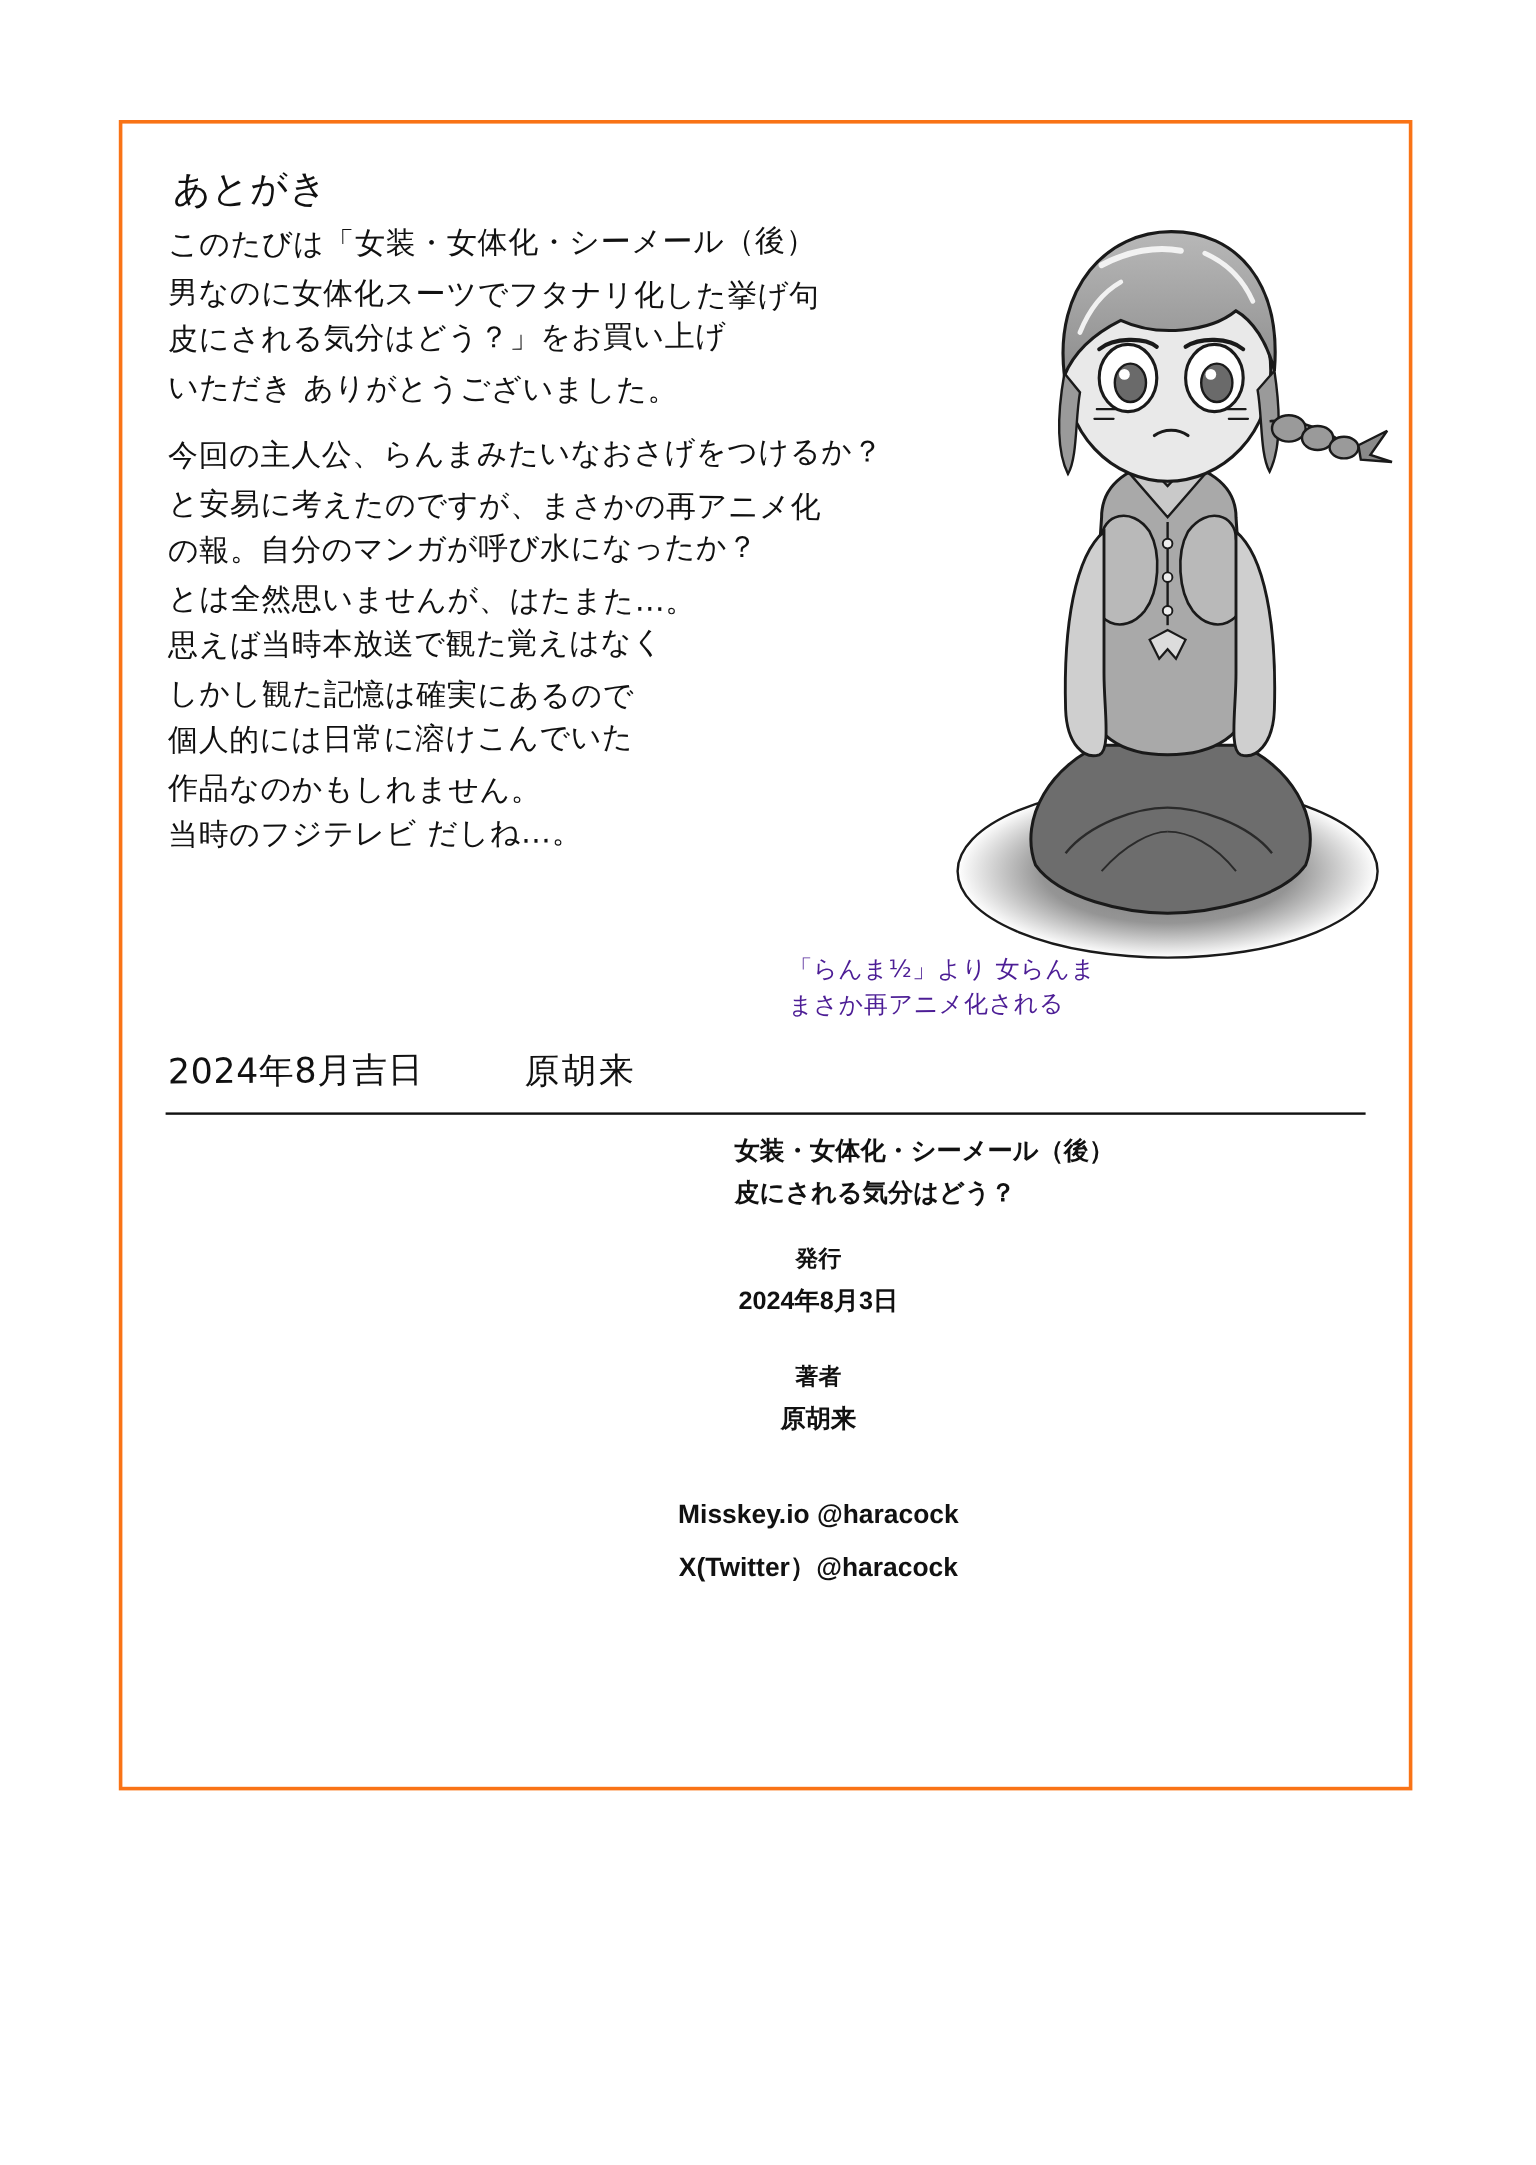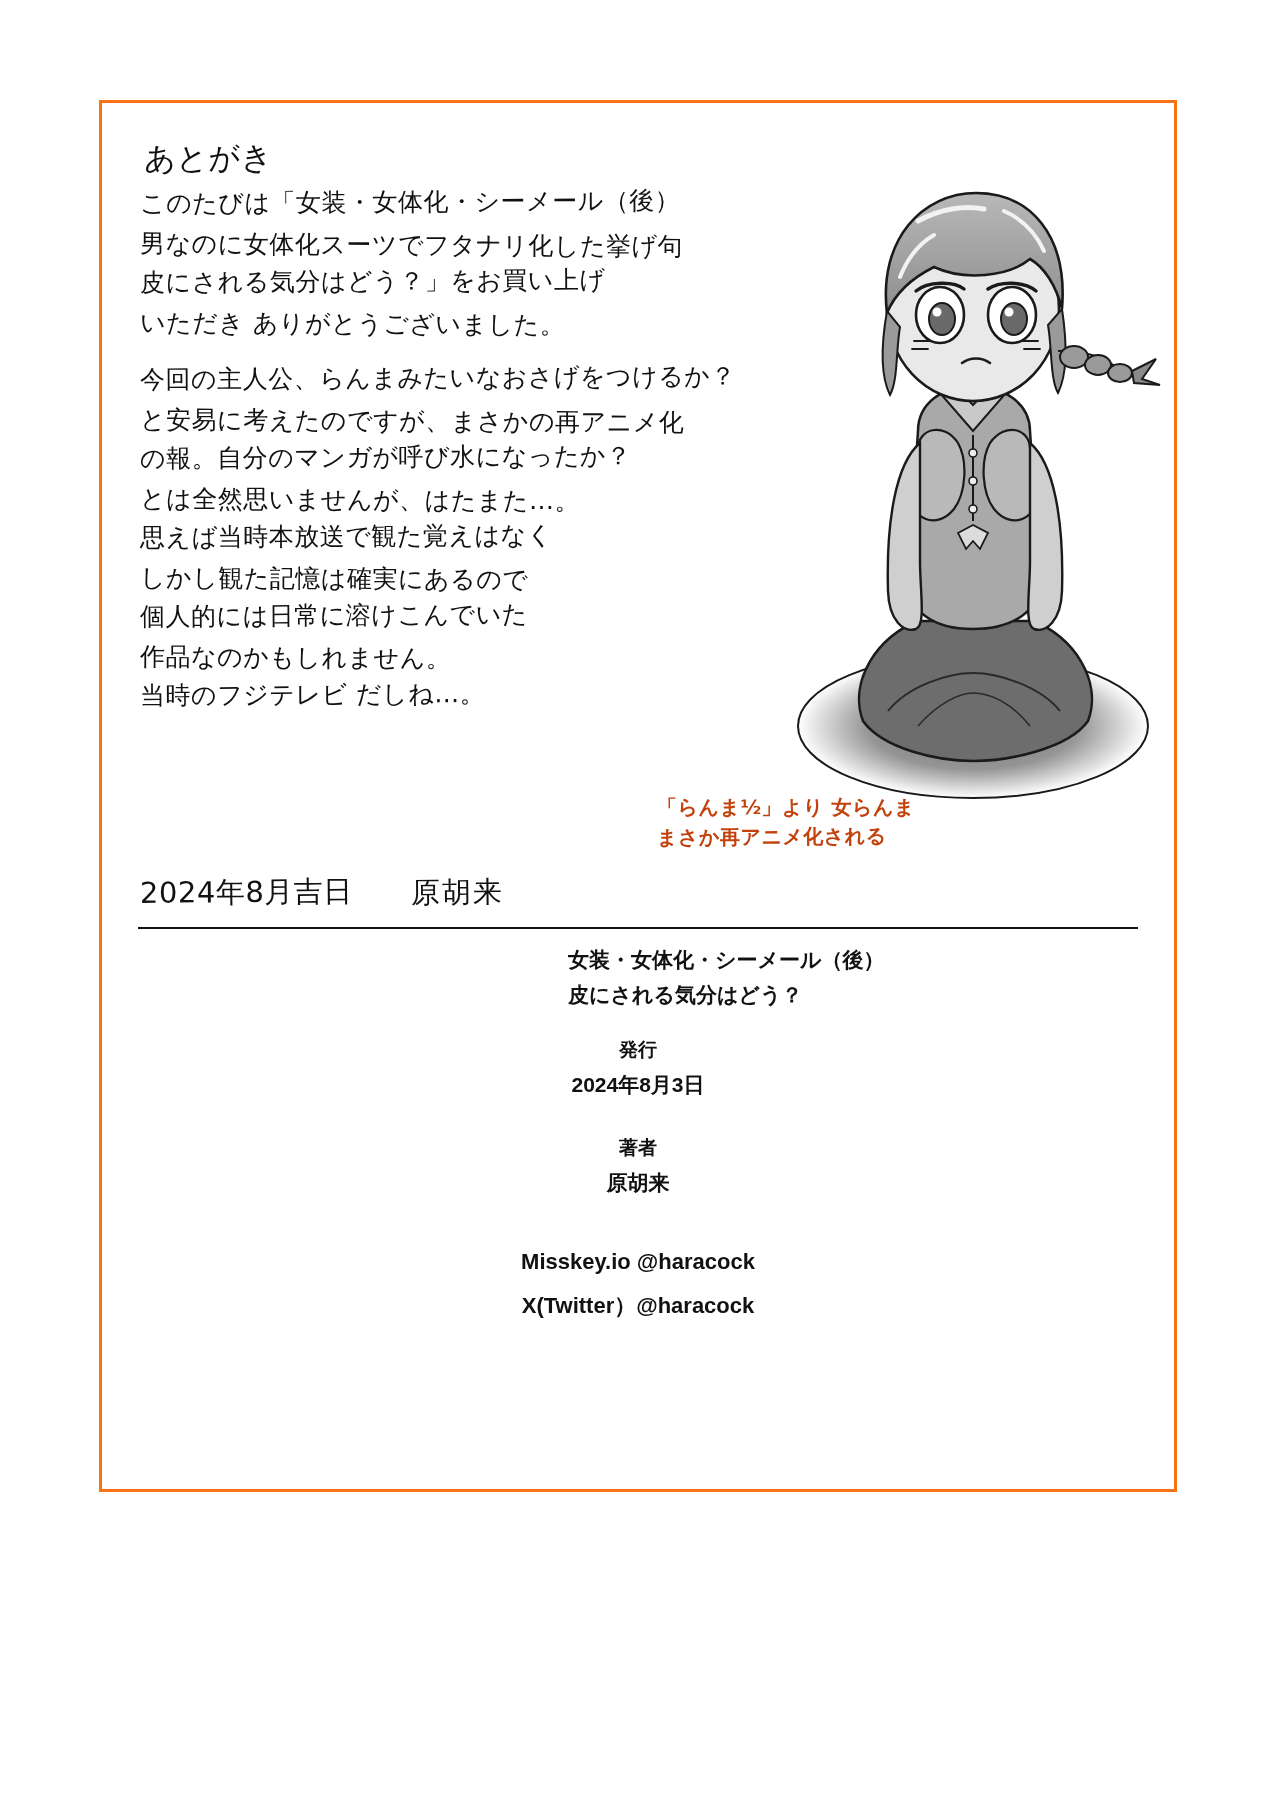--- a/index.html
+++ b/index.html
@@ -80,34 +80,33 @@
   .illus svg { display: block; }
 
   .illus-caption {
     position: absolute;
     left: 555px;
     top: 690px;
     width: 380px;
     font-family: "DejaVu Sans", sans-serif;
     font-size: 20px;
     line-height: 1.45;
-    color: #c2410c;
-    font-weight: bold;
+    color: #4c1d95;
   }
   .illus-caption div:nth-child(2) { transform: rotate(-0.4deg); }
 
   
   .sig-row {
     position: absolute;
     left: 38px;
     top: 770px;
     width: 520px;
     display: flex;
     align-items: flex-end;
-    gap: 58px;
+    gap: 84px;
     font-family: "DejaVu Sans", sans-serif;
     font-size: 29px;
   }
   .sig-date { transform: rotate(-0.5deg); }
   .sig-name { transform: rotate(-0.5deg); letter-spacing: 2px; }
 
   .rule {
     position: absolute;
     left: 36px;
     top: 824px;
@@ -118,20 +117,21 @@
 
   
   .colophon {
     position: absolute;
     left: 0;
     top: 840px;
     width: 100%;
     text-align: center;
     font-family: "Liberation Sans", sans-serif;
     color: #111111;
+    padding-left: 44px;
   }
   .colo-title {
     font-size: 21px;
     font-weight: bold;
     line-height: 1.65;
     margin: 0 auto;
     width: 640px;
     text-align: left;
     padding-left: 250px;
     box-sizing: border-box;

